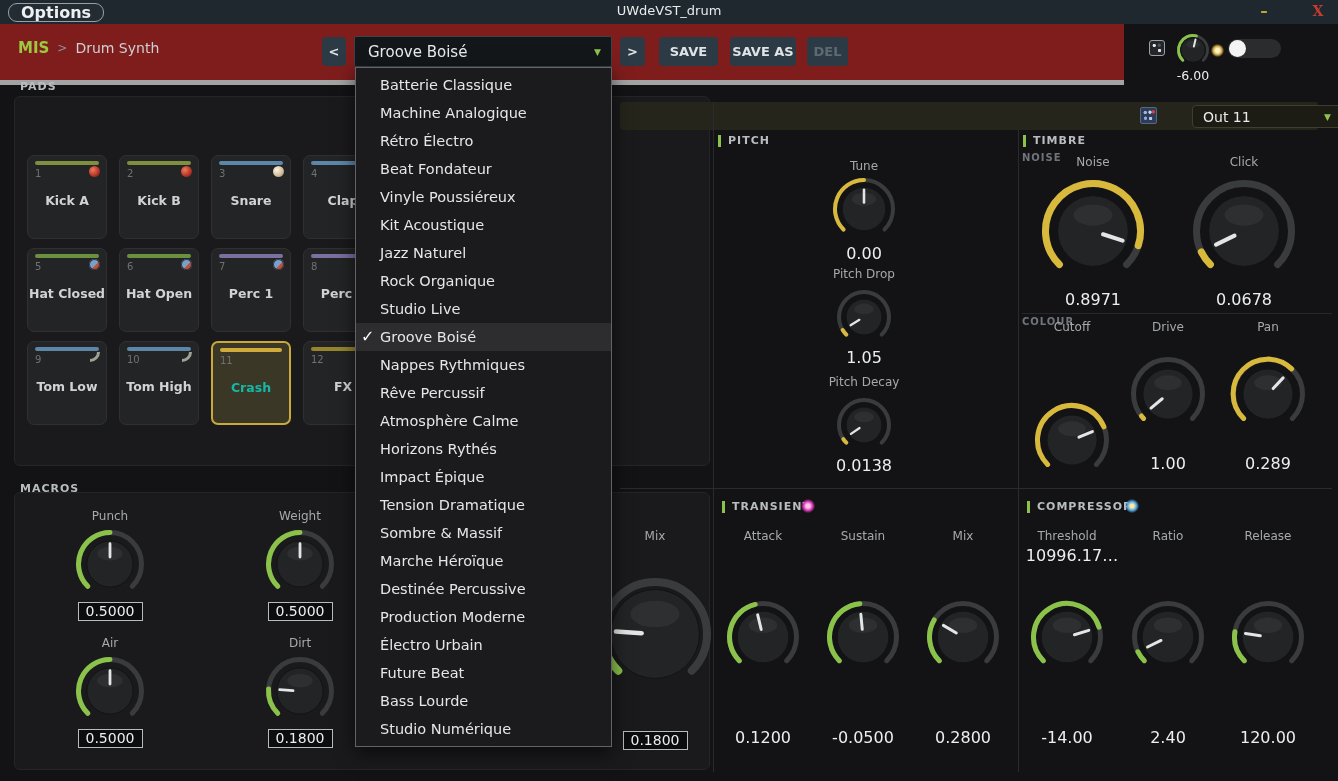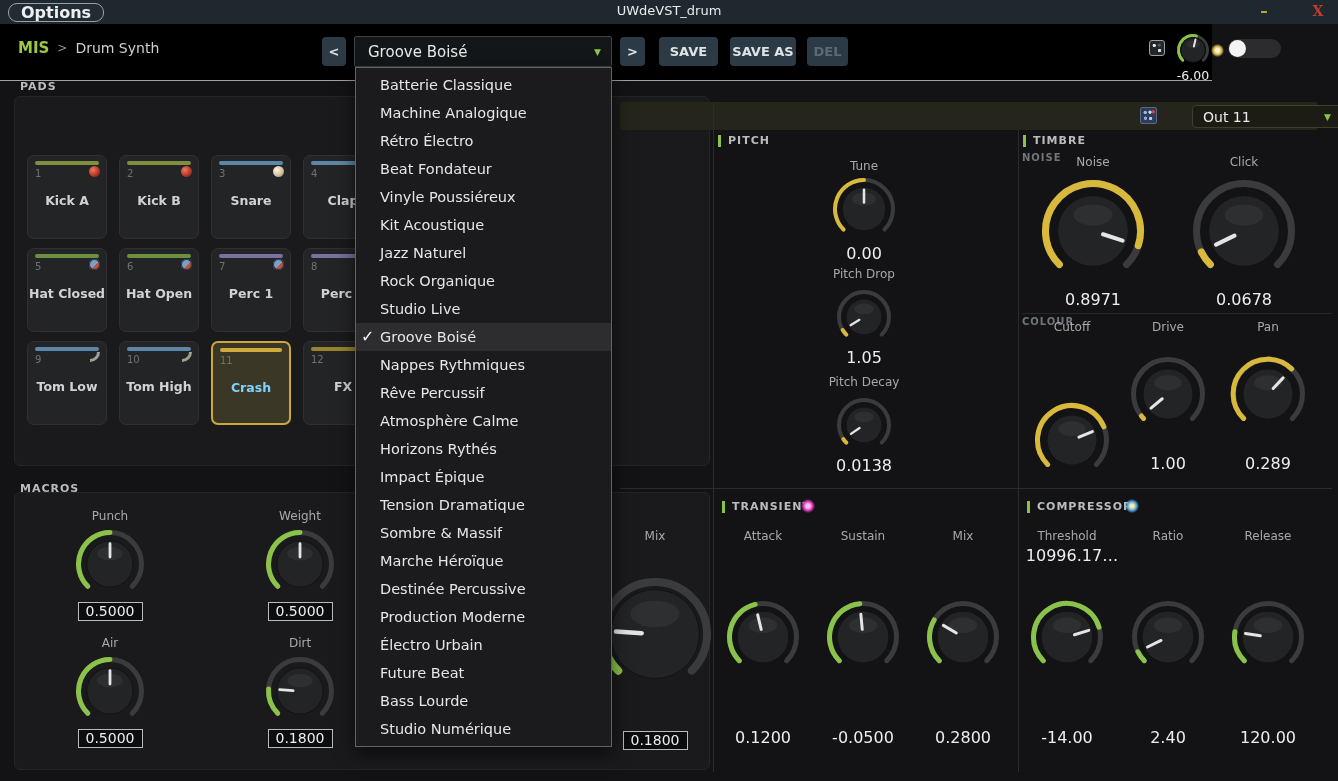--- a/index.html
+++ b/index.html
@@ -9,21 +9,21 @@
   
   #titlebar{left:0;top:0;width:1338px;height:24px;background:#1f282e;}
   #options-btn{left:8px;top:3px;height:17px;padding:0 12px;border:1px solid #98a0a6;border-radius:9px;
        color:#edf0f2;font-size:16px;font-weight:bold;display:flex;align-items:center;background:#232c32;}
   #win-title{left:0;top:3px;width:1338px;text-align:center;color:#e9ebec;font-size:13px;}
   #min-btn{left:1254px;top:1px;width:20px;height:20px;color:#b8a832;font-size:15px;font-weight:bold;
        display:flex;align-items:center;justify-content:center;}
   #close-btn{left:1308px;top:1px;width:20px;height:20px;color:#c23b2e;font-size:14px;font-weight:bold;
        font-family:"DejaVu Serif","Liberation Serif",serif;display:flex;align-items:center;justify-content:center;}
   
-  #header{left:0;top:24px;width:1212px;height:56px;background:#000000;border-bottom:1px solid #a3a3a3;}
+  #header{left:0;top:24px;width:1124px;height:56px;background:#7f1d1d;border-bottom:5px solid #a3a3a3;}
   .crumb-root{color:#9dc940;font-weight:bold;font-size:15px;}
   .crumb-sep{color:#8b9196;font-size:12px;margin:0 8px;}
   .crumb-page{color:#ccd0d2;font-size:14px;}
   .hbtn{background:#2c3a45;border-radius:4px;color:#dfe3e5;font-size:13px;font-weight:bold;
        display:flex;align-items:center;justify-content:center;}
   .hbtn.dis{color:#5d6a72;}
   #preset-box{left:354px;top:36px;width:258px;height:31px;background:#141719;border:1px solid #3b4347;
        border-radius:2px;display:flex;align-items:center;box-sizing:border-box;}
   #preset-box .val{color:#e8eaeb;font-size:15px;margin-left:13px;flex:1;}
   .dd-arrow{color:#8bc34a;font-size:9px;margin-right:10px;}
@@ -56,21 +56,21 @@
   #out-box{left:1192px;top:105px;width:150px;height:23px;background:#1c1c14;border:1px solid #3e3e30;
      border-radius:4px;display:flex;align-items:center;box-sizing:border-box;}
   #out-box .val{color:#e9eaeb;font-size:14px;margin-left:10px;flex:1;}
   
   .pad{position:absolute;width:80px;height:84px;background:#232425;border:1px solid #2f3032;border-radius:7px;box-sizing:border-box;}
   .pad .bar{position:absolute;left:7px;right:7px;top:5px;height:4px;border-radius:2px;}
   .pad .num{position:absolute;left:7px;top:12px;font-size:10px;color:#6f7274;}
   .pad .p-icon{position:absolute;right:6px;top:10px;}
   .pad .lbl{position:absolute;left:0;right:0;top:37px;text-align:center;font-size:12.5px;font-weight:bold;color:#d0d2d3;}
   .pad.sel{background:#3a3726;border:2px solid #c9a93a;}
-  .pad.sel .lbl{color:#7dd3fc;}
+  .pad.sel .lbl{color:#14b8a6;}
   .icon-kick{width:11px;height:11px;border-radius:50%;background:radial-gradient(circle at 35% 35%,#f07a5a,#b03327 60%,#5f1812);}
   .icon-snare{width:11px;height:11px;border-radius:50%;background:radial-gradient(circle at 35% 35%,#fff4e0,#cdbb9a 60%,#7a6a50);}
   .icon-hat{width:11px;height:11px;border-radius:50%;background:linear-gradient(135deg,#7aa0c8 0 55%,#c05038 55%);box-shadow:inset 0 0 0 1px #27364a;}
   .icon-tom{width:10px;height:10px;border-right:3px solid #a0a196;border-bottom:3px solid #a0a196;border-radius:0 0 10px 0;box-sizing:border-box;}
   
   .knob-wrap{position:absolute;display:flex;flex-direction:column;align-items:center;transform:translateX(-50%);width:130px;}
   .k-label{font-size:12px;color:#a6a9ab;}
   .k-value{color:#eceeef;font-size:16px;}
   .k-value.sm{font-size:12.5px;}
   .k-value.box{font-size:14px;line-height:17px;border:1px solid #b9bcbe;background:#0c0d0e;padding:0 7px;min-width:48px;text-align:center;}

